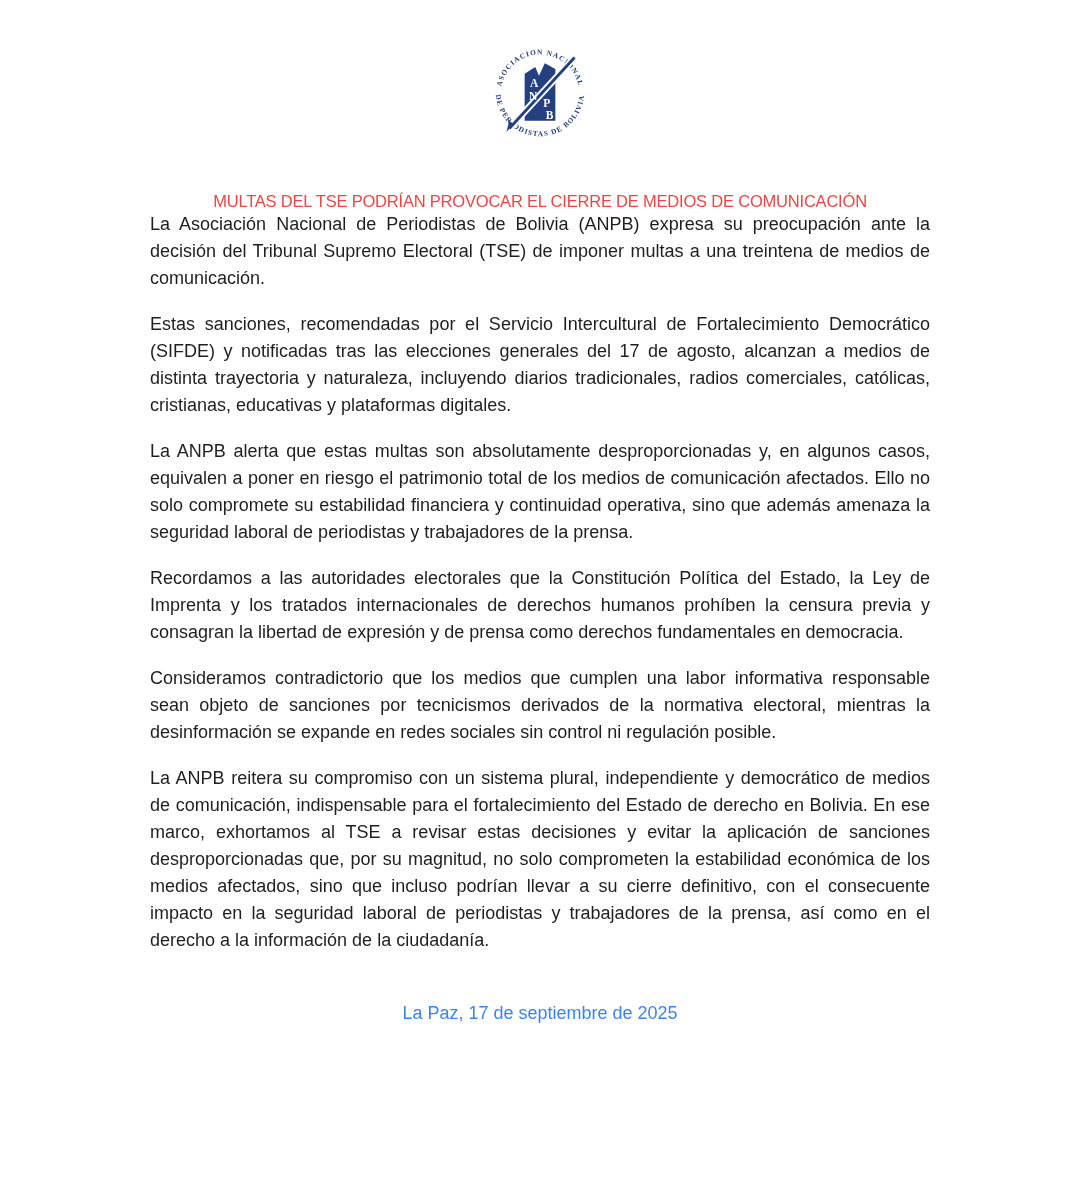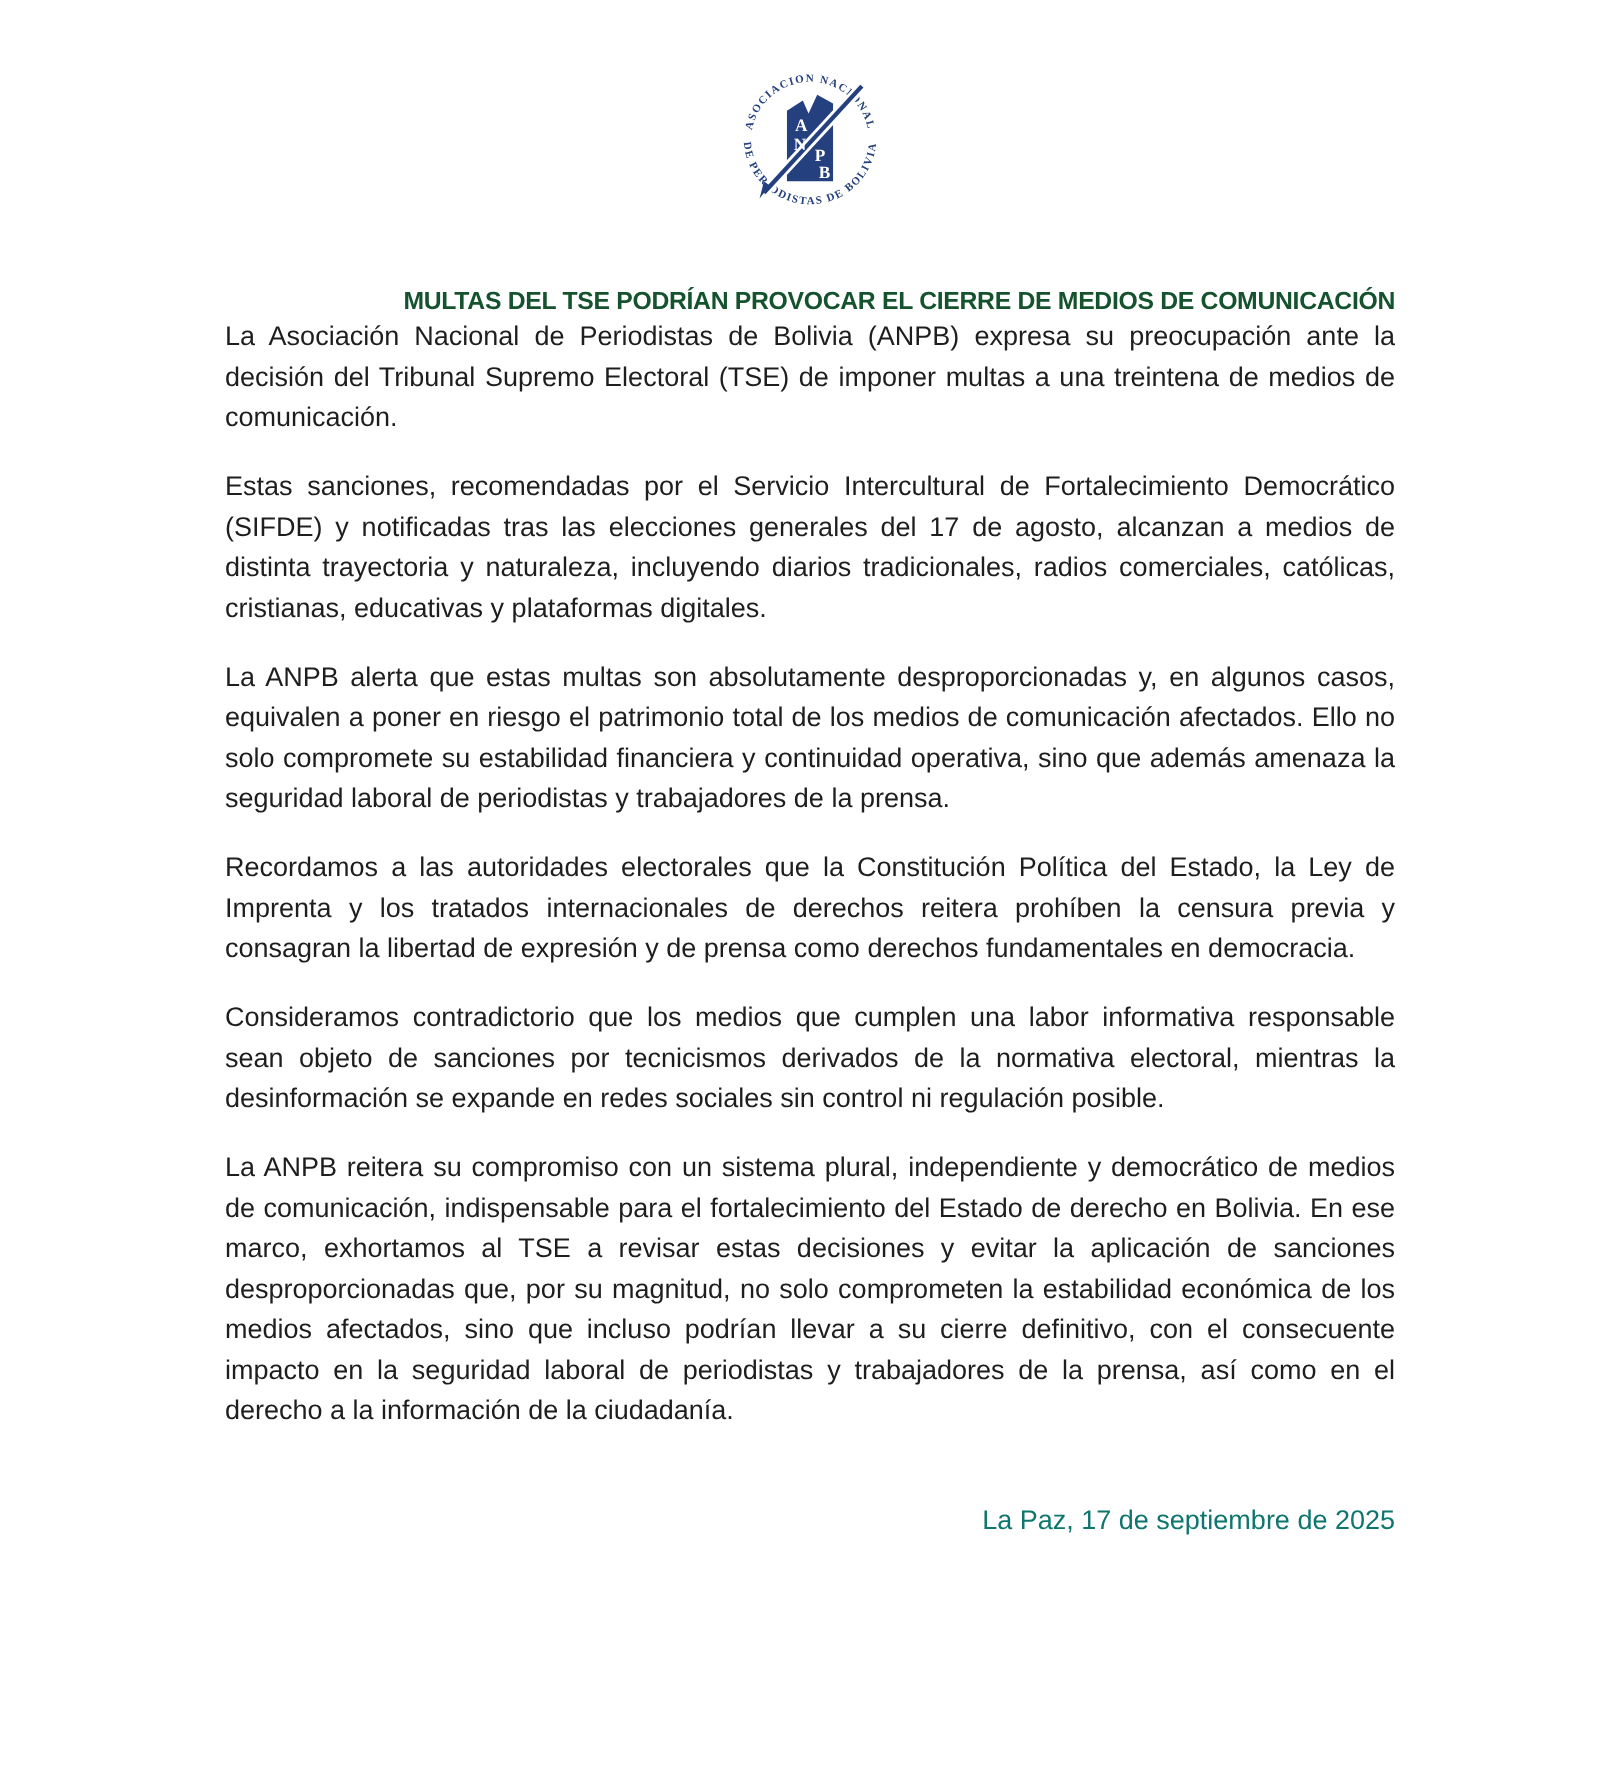--- a/index.html
+++ b/index.html
@@ -35,43 +35,43 @@
     fill: #24407e;
   }
   .seal-monogram {
     font-family: "Liberation Serif", serif;
     font-weight: bold;
     font-size: 12px;
     fill: #ffffff;
   }
   .doc-title {
     margin: 52px 0 0 0;
-    text-align: right;
+    text-align: center;
     font-size: 16.5px;
-    font-weight: bold;
+    font-weight: normal;
     letter-spacing: -0.2px;
     white-space: nowrap;
-    color: #14532d;
+    color: #ef4444;
   }
   .body-text {
   }
   .par {
     margin: 0 0 19px 0;
     font-size: 18px;
     line-height: 27px;
     text-align: justify;
     text-justify: inter-word;
     color: #1e1e1e;
   }
   .dateline {
     margin-top: 46px;
-    text-align: right;
+    text-align: center;
     font-size: 18px;
     line-height: 27px;
-    color: #0f766e;
+    color: #3b82f6;
   }
 </style>
 </head>
 <body>
 
 <div class="page">
 
   <div class="logo-wrap">
     <svg viewBox="0 0 100 100" aria-hidden="true">
       <defs>
@@ -99,20 +99,20 @@
       <text x="60" y="78" text-anchor="middle" class="seal-monogram">B</text>
     </svg>
   </div>
 
   <h1 class="doc-title">MULTAS DEL TSE PODRÍAN PROVOCAR EL CIERRE DE MEDIOS DE COMUNICACIÓN</h1>
 
   <div class="body-text">
     <p class="par">La Asociación Nacional de Periodistas de Bolivia (ANPB) expresa su preocupación ante la decisión del Tribunal Supremo Electoral (TSE) de imponer multas a una treintena de medios de comunicación.</p>
     <p class="par">Estas sanciones, recomendadas por el Servicio Intercultural de Fortalecimiento Democrático (SIFDE) y notificadas tras las elecciones generales del 17 de agosto, alcanzan a medios de distinta trayectoria y naturaleza, incluyendo diarios tradicionales, radios comerciales, católicas, cristianas, educativas y plataformas digitales.</p>
     <p class="par">La ANPB alerta que estas multas son absolutamente desproporcionadas y, en algunos casos, equivalen a poner en riesgo el patrimonio total de los medios de comunicación afectados. Ello no solo compromete su estabilidad financiera y continuidad operativa, sino que además amenaza la seguridad laboral de periodistas y trabajadores de la prensa.</p>
-    <p class="par">Recordamos a las autoridades electorales que la Constitución Política del Estado, la Ley de Imprenta y los tratados internacionales de derechos reitera prohíben la censura previa y consagran la libertad de expresión y de prensa como derechos fundamentales en democracia.</p>
+    <p class="par">Recordamos a las autoridades electorales que la Constitución Política del Estado, la Ley de Imprenta y los tratados internacionales de derechos humanos prohíben la censura previa y consagran la libertad de expresión y de prensa como derechos fundamentales en democracia.</p>
     <p class="par">Consideramos contradictorio que los medios que cumplen una labor informativa responsable sean objeto de sanciones por tecnicismos derivados de la normativa electoral, mientras la desinformación se expande en redes sociales sin control ni regulación posible.</p>
     <p class="par">La ANPB reitera su compromiso con un sistema plural, independiente y democrático de medios de comunicación, indispensable para el fortalecimiento del Estado de derecho en Bolivia. En ese marco, exhortamos al TSE a revisar estas decisiones y evitar la aplicación de sanciones desproporcionadas que, por su magnitud, no solo comprometen la estabilidad económica de los medios afectados, sino que incluso podrían llevar a su cierre definitivo, con el consecuente impacto en la seguridad laboral de periodistas y trabajadores de la prensa, así como en el derecho a la información de la ciudadanía.</p>
   </div>
 
   <div class="dateline">La Paz, 17 de septiembre de 2025</div>
 
 </div>
 
 </body></html>

